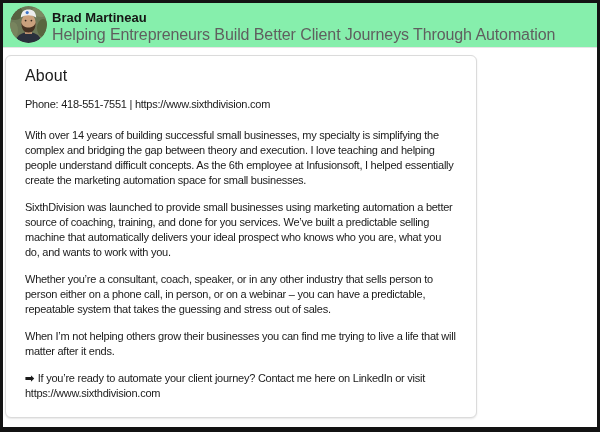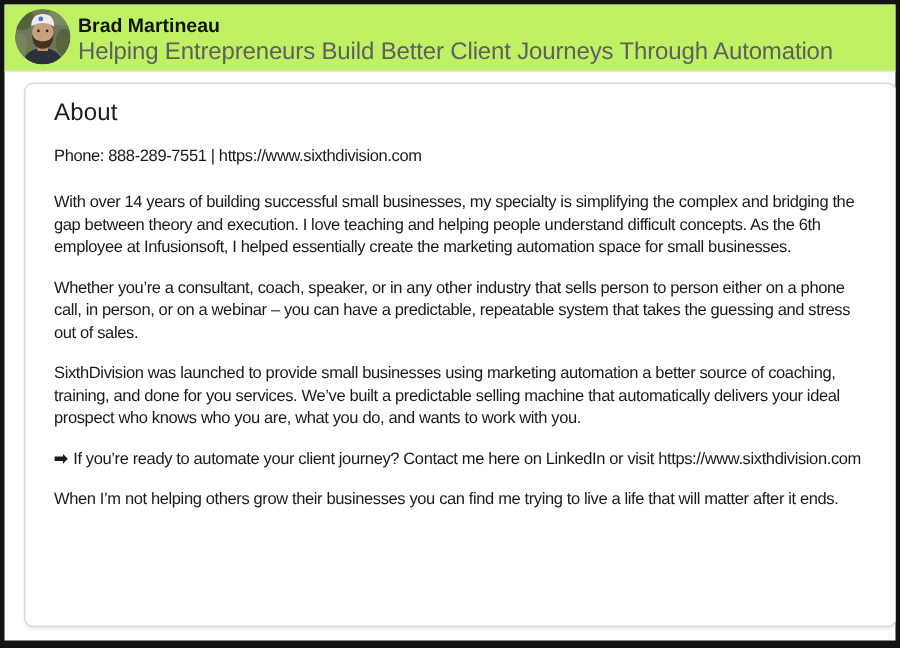--- a/index.html
+++ b/index.html
@@ -13,21 +13,21 @@
     font-family: "Liberation Sans", sans-serif;
     color: #1a1a1a;
     overflow: hidden;
   }
 
   
   .header {
     position: absolute;
     top: 0; left: 0; right: 0;
     height: 45px;
-    background: #bef264;
+    background: #86efac;
     border-bottom: 1px solid #e6e6e6;
   }
   .avatar {
     position: absolute;
     left: 7px; top: 3px;
     width: 37px; height: 37px;
     border-radius: 50%;
     overflow: hidden;
     cursor: pointer;
   }
@@ -45,22 +45,22 @@
     font-size: 16px;
     color: #5f5f5f;
     line-height: 15px;
     margin-top: 1px;
     letter-spacing: -0.1px;
   }
 
   
   .card {
     position: absolute;
-    left: 13px; top: 52px;
-    width: 582px; height: 363px;
+    left: 2px; top: 52px;
+    width: 472px; height: 363px;
     background: #ffffff;
     border: 1px solid #dbdbdb;
     border-radius: 6px;
     box-shadow: 0 1px 2px rgba(0,0,0,0.10);
     padding: 10px 19px 0;
     overflow: hidden;
   }
   .about-title {
     font-size: 16px;
     font-weight: 500;
@@ -113,23 +113,23 @@
     <div class="name">Brad Martineau</div>
     <div class="headline">Helping Entrepreneurs Build Better Client Journeys Through Automation</div>
   </div>
 
 </div>
 
 <div class="card">
 
   <div class="about-title">About</div>
 
-  <div class="contact">Phone: 888-289-7551 | https://www.sixthdivision.com</div>
+  <div class="contact">Phone: 418-551-7551 | https://www.sixthdivision.com</div>
 
   <p class="body">With over 14 years of building successful small businesses, my specialty is simplifying the complex and bridging the gap between theory and execution. I love teaching and helping people understand difficult concepts. As the 6th employee at Infusionsoft, I helped essentially create the marketing automation space for small businesses.</p>
+  <p class="body">SixthDivision was launched to provide small businesses using marketing automation a better source of coaching, training, and done for you services. We’ve built a predictable selling machine that automatically delivers your ideal prospect who knows who you are, what you do, and wants to work with you.</p>
   <p class="body">Whether you’re a consultant, coach, speaker, or in any other industry that sells person to person either on a phone call, in person, or on a webinar – you can have a predictable, repeatable system that takes the guessing and stress out of sales.</p>
-  <p class="body">SixthDivision was launched to provide small businesses using marketing automation a better source of coaching, training, and done for you services. We’ve built a predictable selling machine that automatically delivers your ideal prospect who knows who you are, what you do, and wants to work with you.</p>
+
+  <p class="body">When I’m not helping others grow their businesses you can find me trying to live a life that will matter after it ends.</p>
 
   <p class="body"><span class="cta-arrow">➡</span> <span>If you’re ready to automate your client journey? Contact me here on LinkedIn or visit https://www.sixthdivision.com</span></p>
-
-  <p class="body">When I’m not helping others grow their businesses you can find me trying to live a life that will matter after it ends.</p>
 
 </div>
 
 </body></html>

